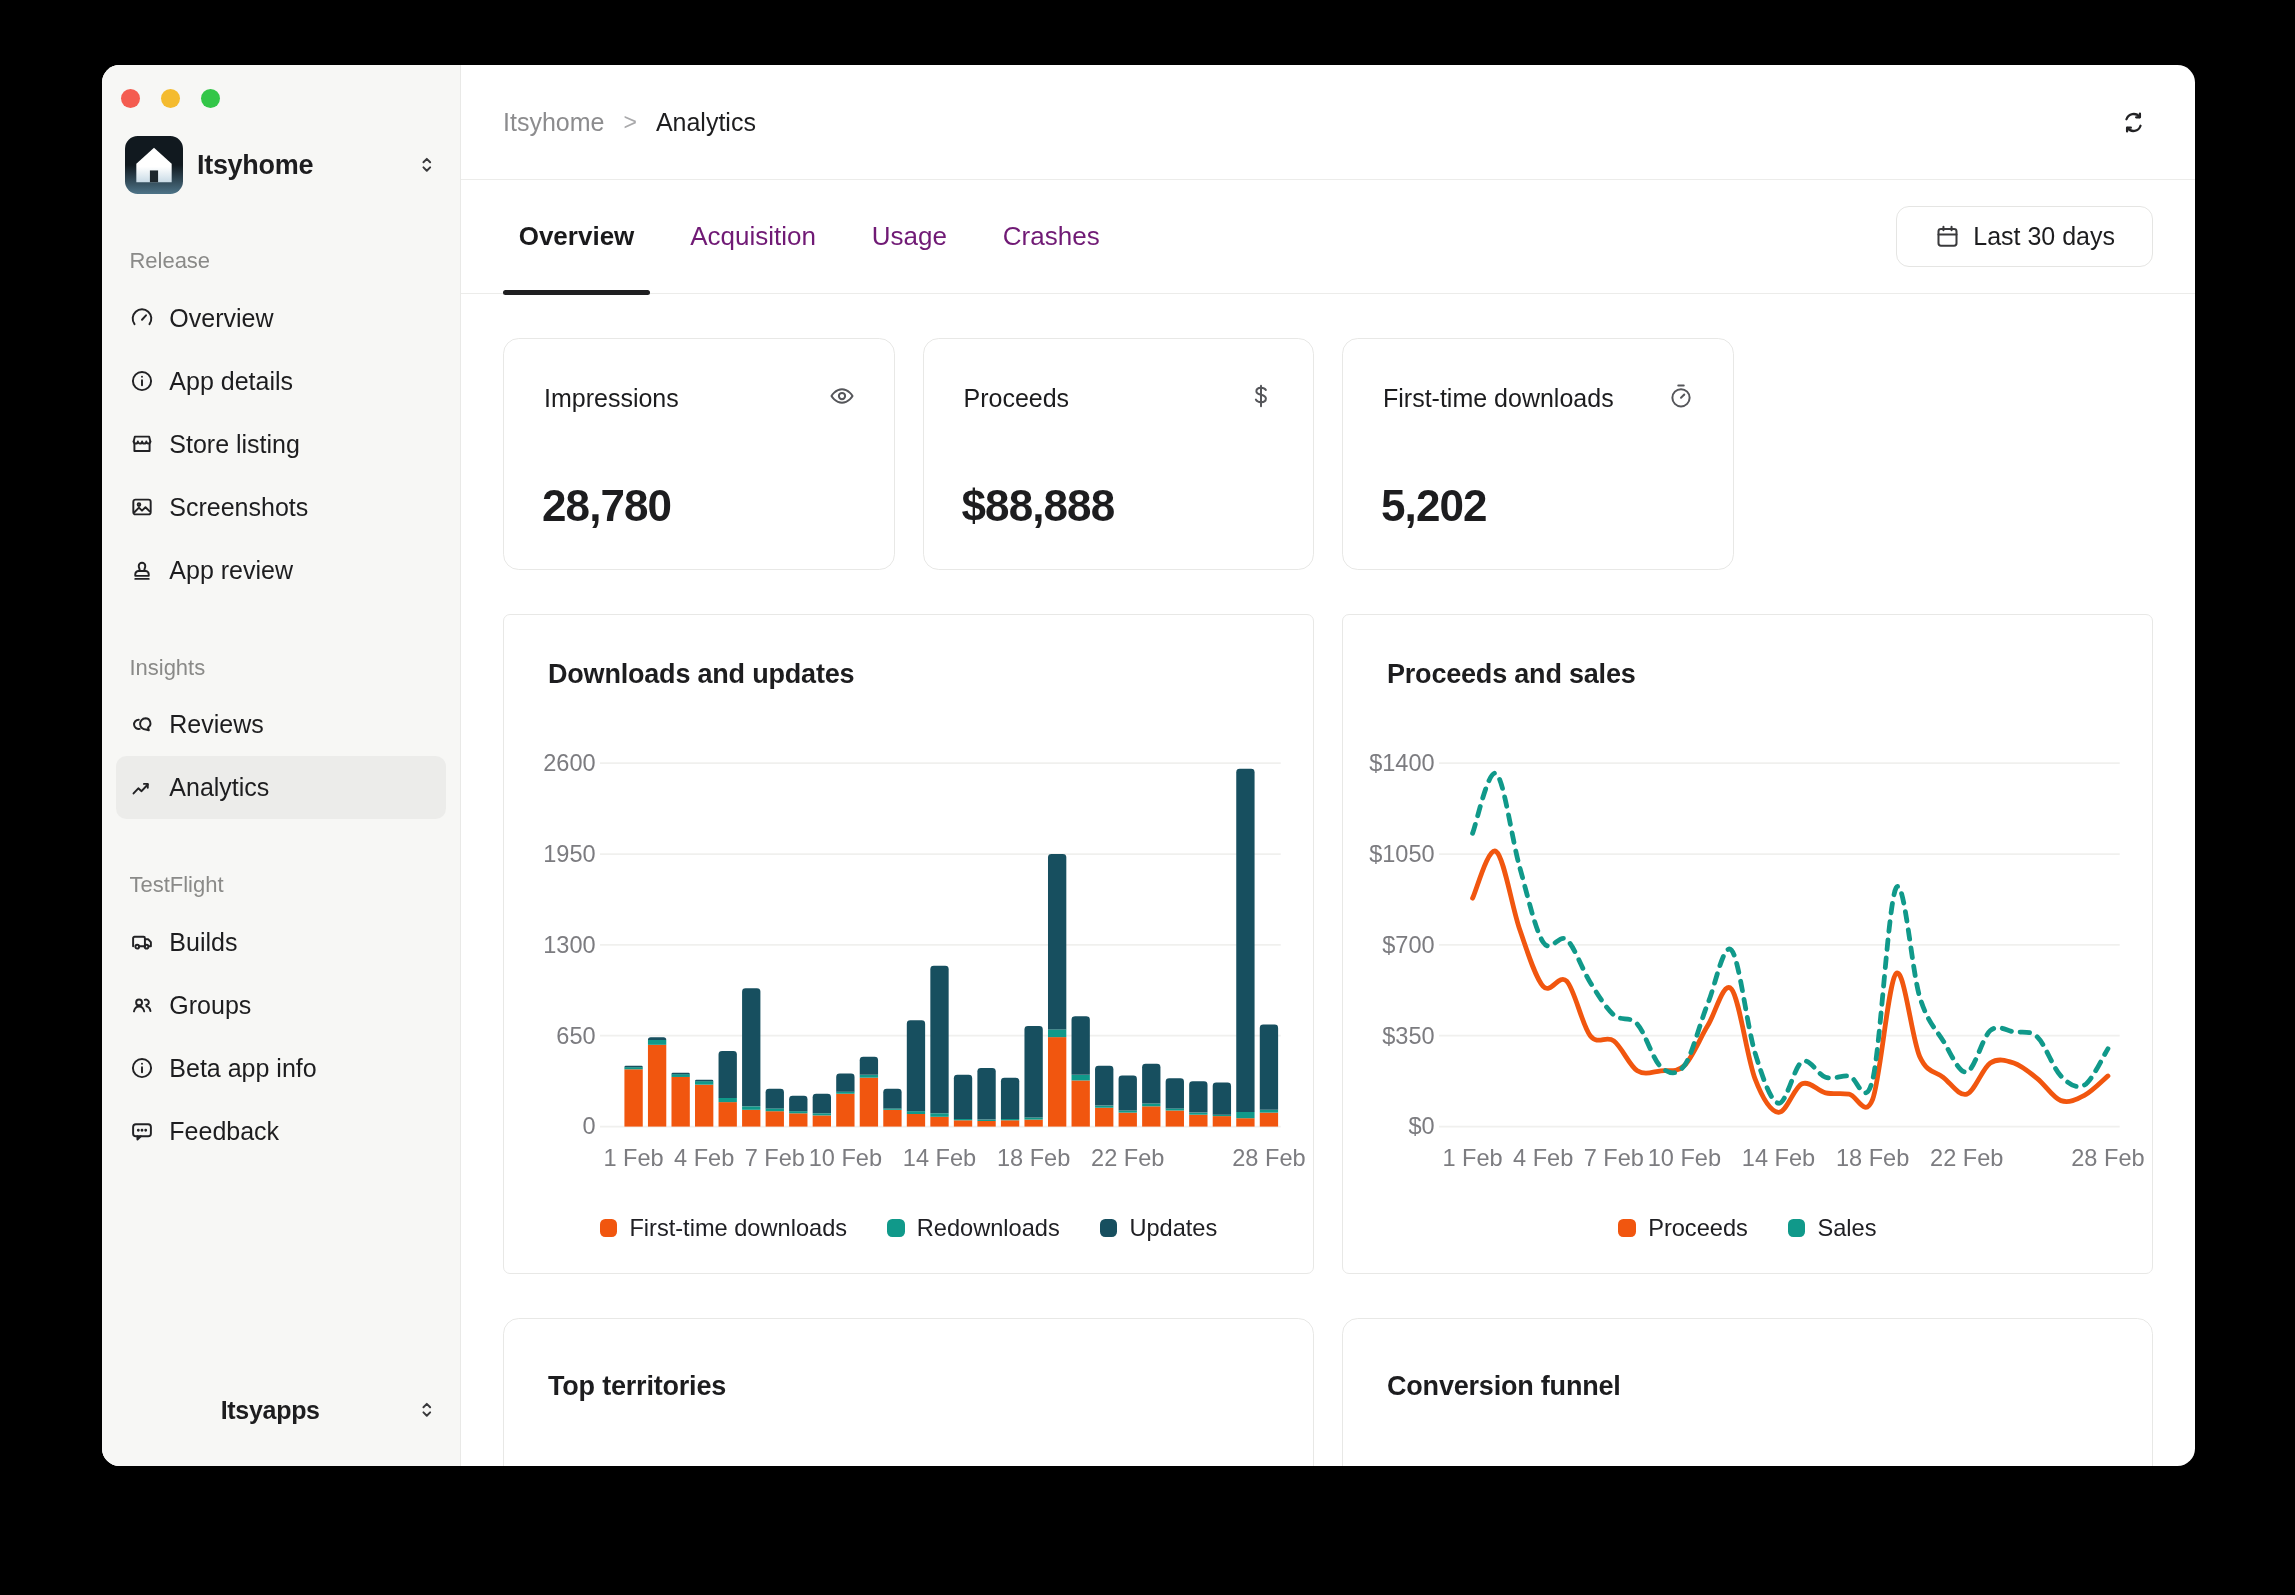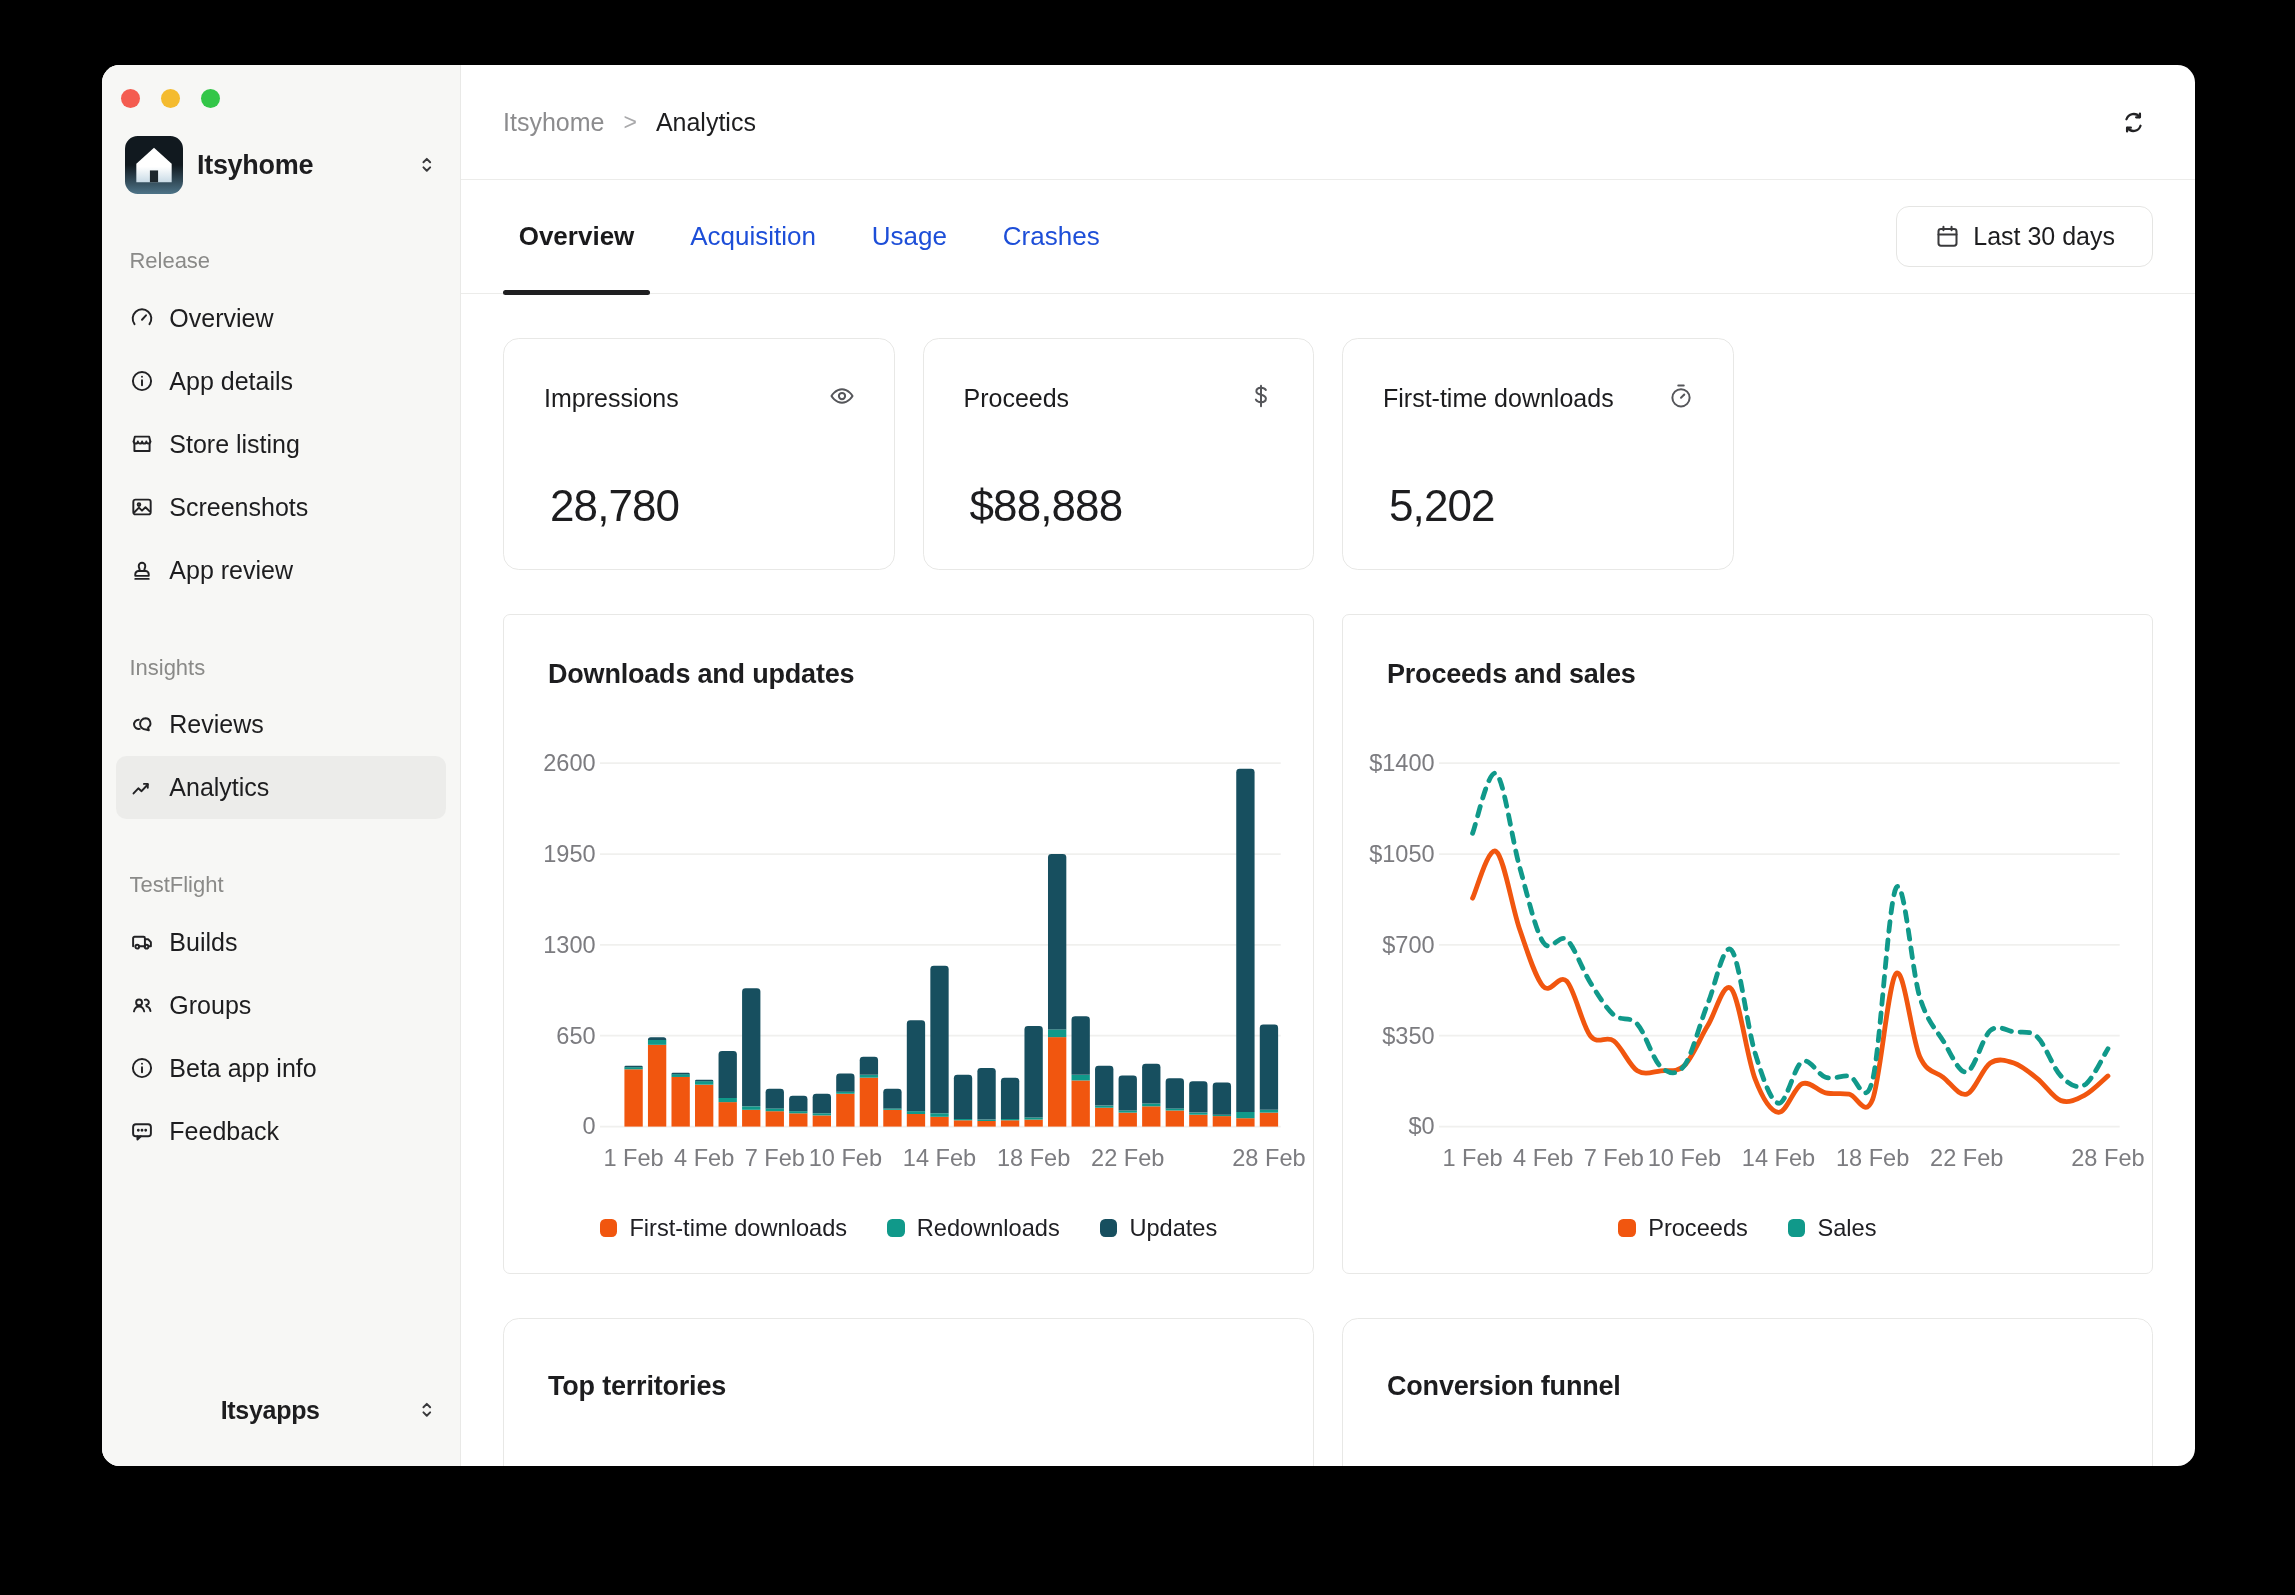--- a/index.html
+++ b/index.html
@@ -24,30 +24,30 @@
   
   .main{position:absolute;left:359px;top:0;right:0;bottom:0;}
   .topbar{height:115px;border-bottom:1.7px solid #ececea;display:flex;align-items:center;padding:0 42px;box-sizing:border-box;}
   .breadcrumb{display:flex;align-items:center;gap:19px;font-size:25px;flex:1;}
   .crumb-root{color:#8c8c8e;}
   .crumb-sep{color:#a9a9ab;font-size:23px;}
   .crumb-current{color:#1d1d1f;font-weight:500;}
   .refresh-btn{color:#222224;display:flex;align-items:center;cursor:pointer;background:none;border:none;padding:5.2px;}
   .tabbar{height:114px;border-bottom:1.7px solid #ececea;display:flex;align-items:stretch;padding:0 42px;box-sizing:border-box;position:relative;}
   .tabs{display:flex;gap:24.5px;}
-  .tab{display:flex;align-items:center;padding:0 15.7px;font-size:26px;color:#1d4ed8;position:relative;cursor:pointer;}
+  .tab{display:flex;align-items:center;padding:0 15.7px;font-size:26px;color:#701a75;position:relative;cursor:pointer;}
   .tab.active{color:#1a1a1c;font-weight:600;}
   .tab.active::after{content:"";position:absolute;left:0;right:0;bottom:-1.7px;height:4.4px;border-radius:2.6px;background:#1f1f21;}
   .date-btn{position:absolute;right:42px;top:26px;height:61px;display:flex;align-items:center;gap:12.2px;border:1.7px solid #e5e5e3;border-radius:13px;padding:0 37px;font-size:25px;font-weight:500;background:#fff;color:#1d1d1f;cursor:pointer;}
   .content{padding:0 42px;}
   .stats{margin-top:44px;display:grid;grid-template-columns:repeat(4,1fr);gap:28px;}
   .stat-card{height:232px;background:#fff;border:1.7px solid #e8e8e6;border-radius:15.7px;box-sizing:border-box;position:relative;padding:0 40px;}
   .stat-title{position:absolute;top:45px;left:40px;font-size:25px;color:#1c1c1e;}
   .stat-icon{position:absolute;top:42px;right:37px;color:#55565a;}
-  .stat-value{position:absolute;top:142px;left:38px;font-size:44px;font-weight:400;letter-spacing:-0.9px;margin-left:8px;}
+  .stat-value{position:absolute;top:142px;left:38px;font-size:44px;font-weight:700;letter-spacing:-0.9px;}
   .charts{margin-top:44px;display:grid;grid-template-columns:repeat(2,1fr);gap:28px;}
   .chart-card{height:660px;background:#fff;border:1.7px solid #e8e8e6;border-radius:7px;box-sizing:border-box;position:relative;}
   .chart-title{position:absolute;top:44px;left:44px;font-size:27px;font-weight:600;letter-spacing:-0.2px;}
   .chart-card svg.plot{position:absolute;inset:0;width:100%;height:100%;}
   svg text{font-family:"Liberation Sans",sans-serif;}
   .legend{position:absolute;bottom:31.5px;left:0;right:0;display:flex;justify-content:center;gap:40px;}
   .legend-item{display:flex;align-items:center;gap:12.2px;font-size:23.6px;color:#202024;}
   .swatch{width:17.5px;height:17.5px;border-radius:5.2px;display:block;}
   .bottom{margin-top:44px;display:grid;grid-template-columns:repeat(2,1fr);gap:28px;}
   .bottom-card{height:280px;background:#fff;border:1.7px solid #e8e8e6;border-radius:15.7px;box-sizing:border-box;position:relative;}

